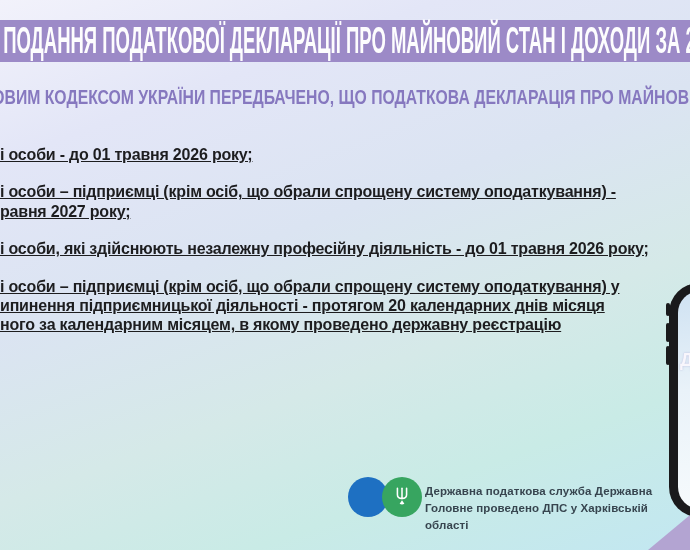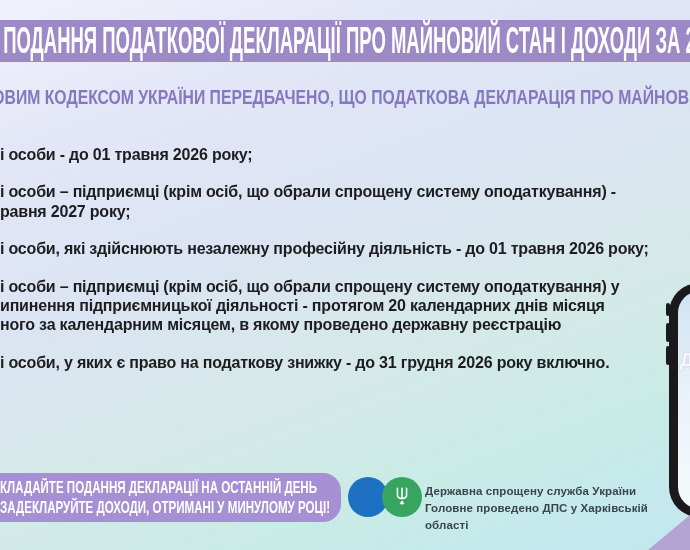--- a/index.html
+++ b/index.html
@@ -20,21 +20,21 @@
     white-space:nowrap;color:#fdfdfe;font-weight:bold;font-size:37px;
     transform:scaleX(0.50);transform-origin:center;letter-spacing:0px;
   }
   
   .subtitle{position:absolute;left:0;top:85px;width:690px;text-align:center;color:#8678bf;font-weight:bold;}
   .subtitle-line{width:690px;display:flex;justify-content:center;line-height:23px;}
   .subtitle-line span{white-space:nowrap;display:inline-block;font-size:21px;}
   .sub1{transform:scaleX(0.75);transform-origin:center;}
   .sub2{transform:scaleX(0.46);transform-origin:center;}
   
-  .deadlines{position:absolute;left:0;top:145px;width:690px;color:#1d1d1f;}
+  .deadlines{position:absolute;left:0;top:145px;width:690px;color:#1d1d1f;text-decoration:underline;}
   .d-item{margin-bottom:18px;}
   .d-line{white-space:nowrap;font-size:16px;font-weight:bold;line-height:19.4px;letter-spacing:-0.2px;}
   
   .callout{
     position:absolute;left:0;top:473px;width:341px;height:49px;
     background:#a68fd3;border-radius:0 18px 18px 0;
     color:#ffffff;font-weight:bold;
     display:flex;flex-direction:column;justify-content:center;
   }
   .callout-line{white-space:nowrap;line-height:20px;}
@@ -89,43 +89,36 @@
     <div class="d-item">
       <div class="d-line">і особи, які здійснюють незалежну професійну діяльність - до 01 травня 2026 року;</div>
     </div>
     <div class="d-item">
       <div class="d-line">і особи – підприємці (крім осіб, що обрали спрощену систему оподаткування) у</div>
       <div class="d-line">ипинення підприємницької діяльності - протягом 20 календарних днів місяця</div>
       <div class="d-line">ного за календарним місяцем, в якому проведено державну реєстрацію</div>
     </div>
     <div class="d-item">
     </div>
-    <div class="d-item">
-      <div class="d-line">і особи, у яких є право на податкову знижку - до 31 грудня 2026 року включно.</div>
-    </div>
   </div>
 
-  <div class="callout">
-    <div class="callout-line"><span>КЛАДАЙТЕ ПОДАННЯ ДЕКЛАРАЦІЇ НА ОСТАННІЙ ДЕНЬ</span></div>
-    <div class="callout-line"><span>ЗАДЕКЛАРУЙТЕ ДОХОДИ, ОТРИМАНІ У МИНУЛОМУ РОЦІ!</span></div>
-  </div>
 
   <div class="circle circle-blue"></div>
   <div class="circle circle-green">
     <svg width="22" height="24" viewBox="0 0 24 26">
       <g fill="none" stroke="#ffffff" stroke-width="1.7" stroke-linecap="round">
         <path d="M12 3.5 v11"></path>
         <path d="M7 3.5 v7 c0 2.6 2 4 5 4"></path>
         <path d="M17 3.5 v7 c0 2.6 -2 4 -5 4"></path>
       </g>
       <path d="M12 16.5 l-2.6 3.8 c1.7 1.1 3.5 1.1 5.2 0 z" fill="#ffffff"></path>
     </svg>
   </div>
   <div class="org">
-    <div>Державна спрощену служба України</div>
+    <div>Державна податкова служба Державна</div>
     <div>Головне проведено ДПС у Харківській області</div>
   </div>
 
   <div class="corner-triangle"></div>
 
   <div class="phone">
     <div class="phone-btn btn1"></div>
     <div class="phone-btn btn2"></div>
     <div class="phone-btn btn3"></div>
     <div class="phone-screen">

